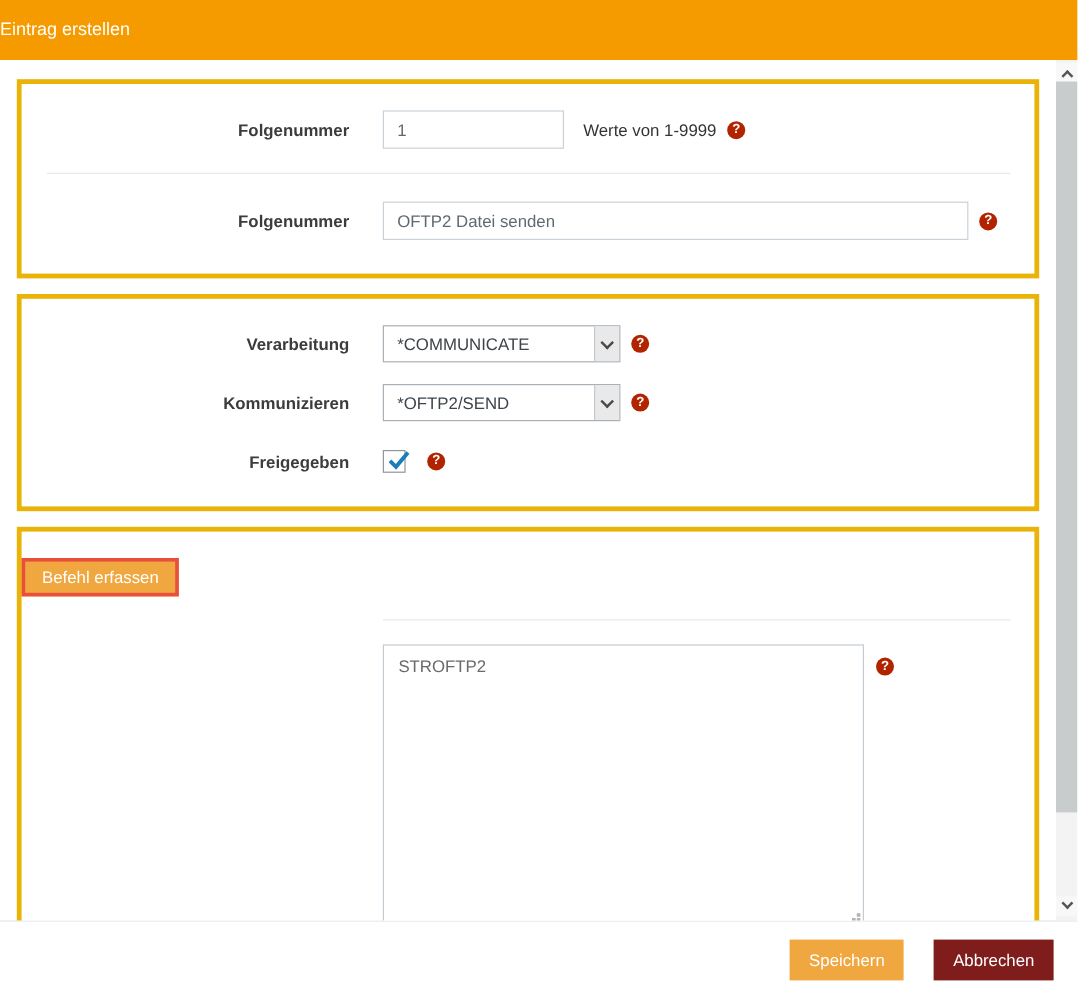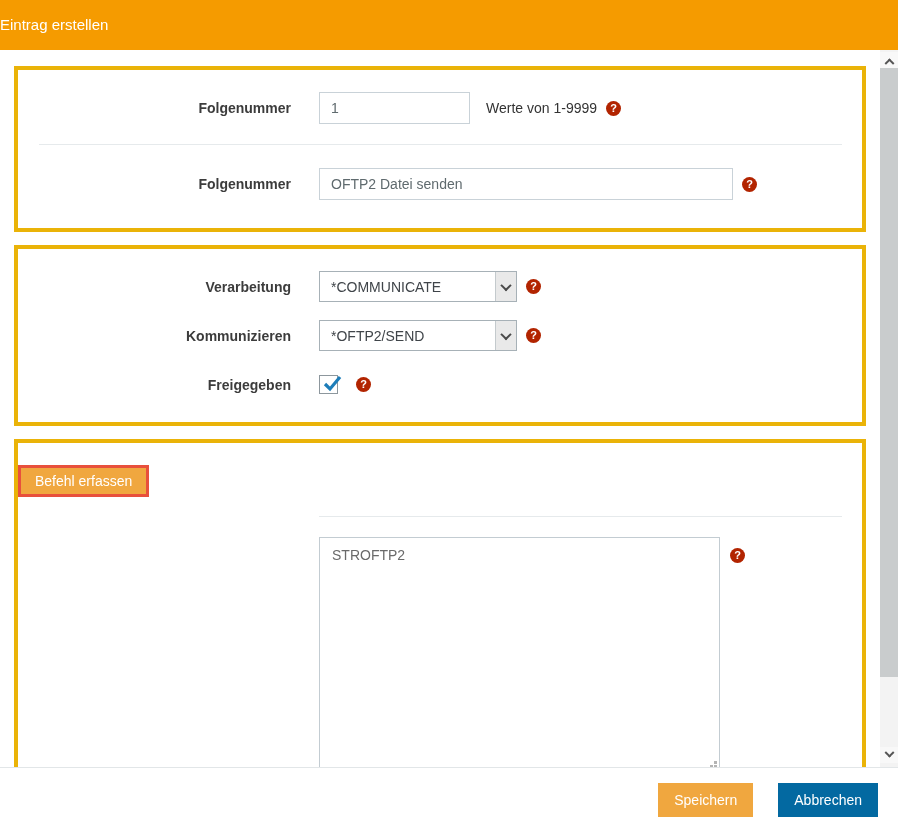--- a/index.html
+++ b/index.html
@@ -25,21 +25,21 @@
   .label-col { flex:0 0 301px; text-align:right; padding-right:28px;
     font-size:14px; font-weight:bold; color:#3c3c3c; }
 
   .separator { border-top:1px solid #e6eaec; margin:20px 20px 0 21px; height:0; }
   .separator.indent { margin-left:301px; }
   .mt23 { margin-top:23px; } .mt18 { margin-top:18px; }
   .mt24 { margin-top:24px; } .mt19 { margin-top:19px; } .mt20 { margin-top:20px; }
 
   input[type=text] { height:32px; border:1px solid #c9d2d8; background:#fff;
     font-family:inherit; font-size:14px; color:#5f6a6e; padding:0 11px; outline:none; }
-  .w150 { width:151px; } .w500 { width:414px; }
+  .w150 { width:151px; } .w500 { width:488px; }
 
   .hint { font-size:14px; color:#333333; margin-left:16px; white-space:nowrap; }
 
   .help { display:inline-block; width:15px; height:15px; border-radius:50%;
     background:#b22400; color:#ffffff; font-size:11px; font-weight:bold;
     line-height:15px; text-align:center; margin-left:9px; flex:0 0 auto; }
   .help.ml18 { margin-left:18px; }
   .help.self-top { align-self:flex-start; margin-top:11px; margin-left:10px; }
 
   
@@ -86,21 +86,21 @@
   .sb-chev.down { transform:rotate(45deg) translate(-2px,-2px); }
   .sb-thumb { position:absolute; left:0; right:0; top:18px; height:609px;
     background:#c9cccd; }
 
   
   .footer { height:64px; background:#ffffff; display:flex; justify-content:flex-end;
     align-items:flex-start; padding:15px 20px 0 0;gap:14px; }
   .btn { height:34px; min-width:88px; border:none; color:#ffffff;
     font-family:inherit; font-size:14px; padding:0 16px; cursor:pointer; }
   .btn.save { background:#f0a73f; margin-right:11px; }
-  .btn.cancel { background:#0369a1; }
+  .btn.cancel { background:#7f1d1d; }
 </style>
 </head>
 <body>
 
 <div class="titlebar">Eintrag erstellen</div>
 
 <div class="body-scroll">
   <div class="content">
 
     <div class="panel">

